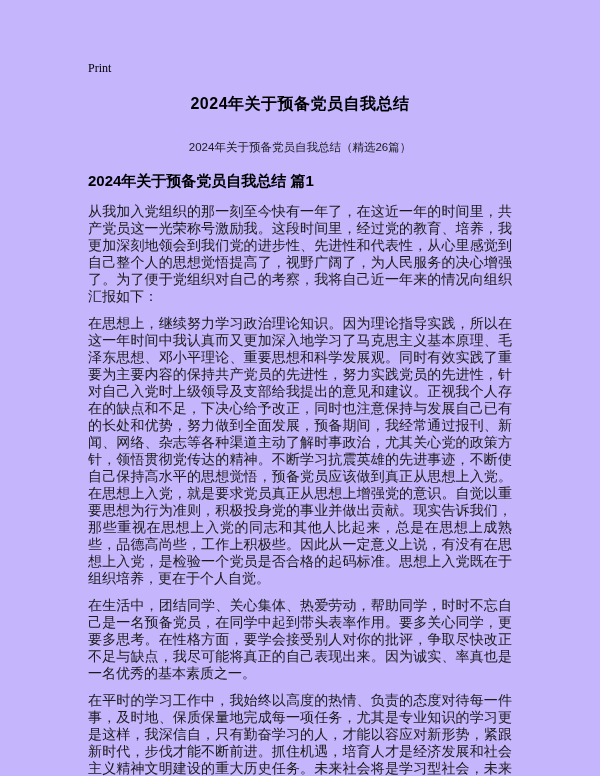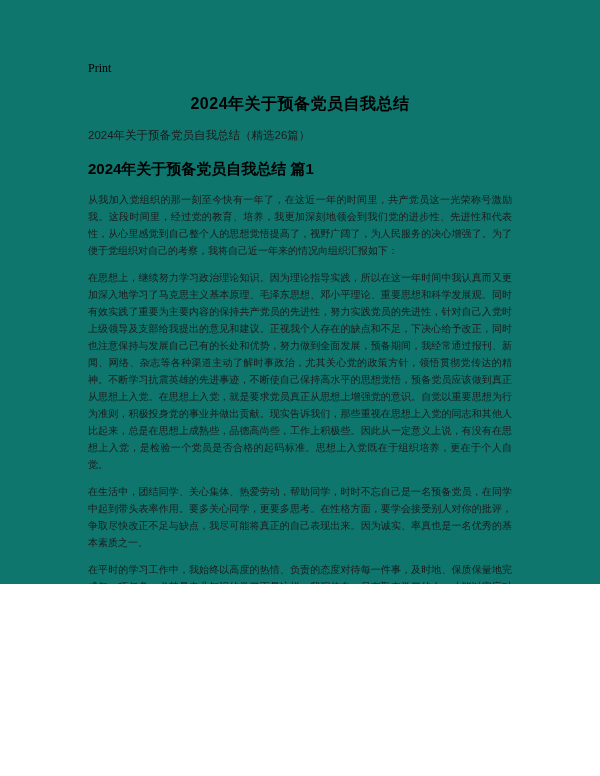--- a/index.html
+++ b/index.html
@@ -6,54 +6,55 @@
   html, body { background: #ffffff; }
   body {
     width: 600px;
     height: 776px;
     overflow: hidden;
     font-family: "Liberation Sans", sans-serif;
     color: #1a1a1a;
   }
   .page {
     width: 600px;
-    height: 584px;
-    background: #0f766e;
+    height: 776px;
+    background: #c4b5fd;
     padding: 58px 88px 0 88px;
     overflow: hidden;
   }
   .print-link {
     font-family: "Liberation Serif", serif;
     font-size: 12px;
     color: #000000;
     margin-bottom: 18px;
     display: inline-block;
     cursor: pointer;
   }
   .doc-title {
     text-align: center;
     font-size: 16px;
     font-weight: bold;
     color: #000000;
-    margin-bottom: 13px;
+    margin-bottom: 25px;
     letter-spacing: 0.5px;
   }
   .doc-subtitle {
+    text-align: center;
     font-size: 11.5px;
     color: #1a1a1a;
     margin-bottom: 17px;
   }
   .section-heading {
     font-size: 15px;
     font-weight: bold;
     color: #000000;
     margin-bottom: 12px;
   }
   .body-text p {
-    font-size: 10px;
+    font-size: 14px;
     line-height: 17px;
     text-align: justify;
     word-break: break-all;
     margin-bottom: 10px;
     color: #1a1a1a;
   }
 </style>
 </head>
 <body>
 

